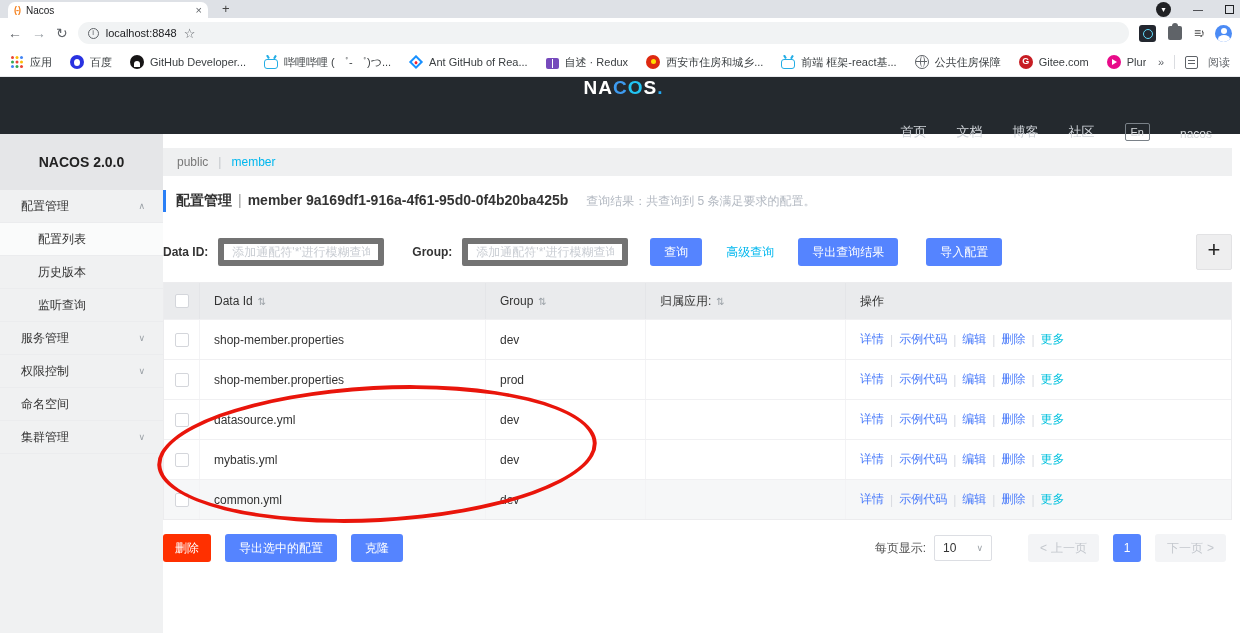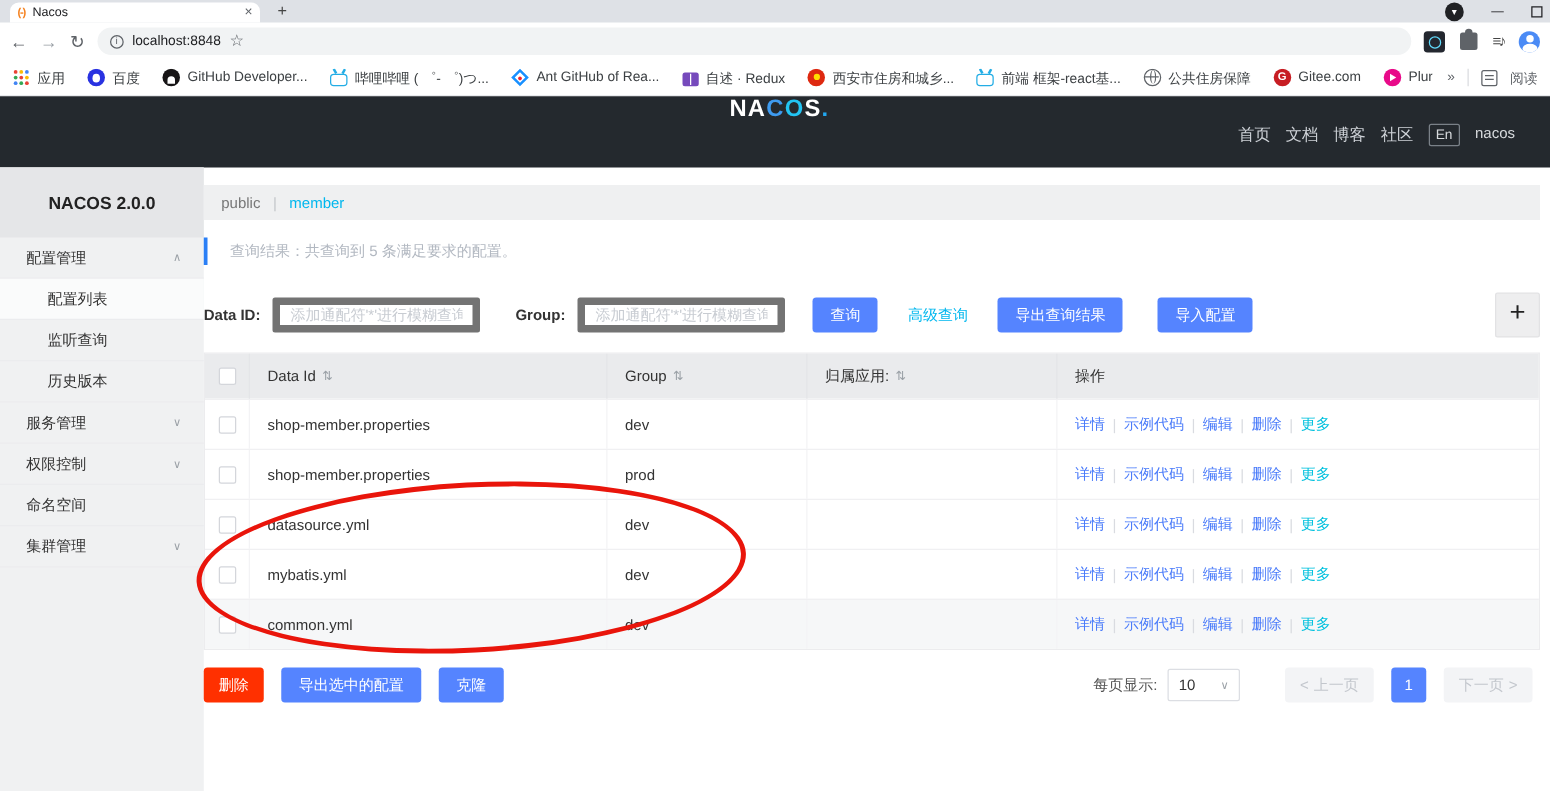--- a/index.html
+++ b/index.html
@@ -72,21 +72,21 @@
   .ic-pluralsight::after { content:""; position:absolute; left:5.5px; top:4px; border-left:5px solid #fff; border-top:3.5px solid transparent; border-bottom:3.5px solid transparent; }
   .bm-right { display:flex; align-items:center; gap:10px; color:#5f6368; padding-left:12px; flex:none; }
   .bm-divider { width:1px; height:14px; background:#dadce0; }
   .ic-readlist { width:13px; height:13px; border:1.4px solid #5f6368; border-radius:2px; position:relative; }
   .ic-readlist::after { content:""; position:absolute; left:2px; top:3px; width:7px; height:1.2px; background:#5f6368; box-shadow:0 3px 0 #5f6368; }
 
   
   .appheader { height:57px; background:#24292e; display:flex; align-items:center; padding:0 28px 0 35px;flex-direction:column; }
   .logo { font-size:19px; font-weight:bold; letter-spacing:1px; color:#fff; }
   .logo .blue1 { color:#3e9bf0; } .logo .blue2 { color:#22c4f3; } .logo .bluedot { color:#22a7f0; }
-  .appnav { margin-left:auto; display:flex; align-items:flex-start; gap:12px; font-size:13px; color:#cfd3d8; }
+  .appnav { margin-left:auto; display:flex; align-items:flex-end; gap:30px; font-size:13px; color:#cfd3d8;margin-top:24px; }
   .appnav .navitem { cursor:pointer; }
   .langbox { border:1px solid #7a8188; border-radius:2px; padding:2px 5px; font-size:11px; color:#d8dbde; cursor:pointer; }
   .username { font-size:12px; color:#d8dbde; }
 
   
   .bodyrow { display:flex; height:499px; }
   aside { width:163px; background:#f0f1f2; flex:none; }
   .version { height:56px; display:flex; align-items:center; justify-content:center; font-weight:bold;
              font-size:14px; color:#222; background:#e5e6e8; }
   .sbi { height:33px; display:flex; align-items:center; padding:0 18px 0 21px; font-size:12px; color:#333;
@@ -266,24 +266,24 @@
       <div class="version">NACOS 2.0.0</div>
       <div>
           <div class="sbi">
             <span>配置管理</span>
             <span class="chev">∧</span>
           </div>
           <div class="sbi child sel">
             <span>配置列表</span>
           </div>
           <div class="sbi child">
+            <span>历史版本</span>
+          </div>
+          <div class="sbi child">
             <span>监听查询</span>
-          </div>
-          <div class="sbi child">
-            <span>历史版本</span>
           </div>
           <div class="sbi">
             <span>服务管理</span>
             <span class="chev">∨</span>
           </div>
           <div class="sbi">
             <span>权限控制</span>
             <span class="chev">∨</span>
           </div>
           <div class="sbi">
@@ -298,20 +298,21 @@
 
     <main>
       <div class="crumbbar">
         <span class="crumb-ns">public</span>
         <span class="crumb-sep">|</span>
         <span class="crumb-cur">member</span>
       </div>
 
       <div class="titlerow">
         <span class="accent"></span>
+        <span class="pagetitle"><span>配置管理</span><span class="tsep">|</span><span>member  9a169df1-916a-4f61-95d0-0f4b20ba425b</span></span>
         <span class="resultmsg">查询结果：共查询到 5 条满足要求的配置。</span>
       </div>
 
       <div class="formrow">
         <span class="flabel">Data ID:</span>
         <input class="finput" placeholder="添加通配符'*'进行模糊查询" style="">
         <span class="gap18"></span>
         <span class="flabel">Group:</span>
         <input class="finput" placeholder="添加通配符'*'进行模糊查询" style="">
         <button class="btn search">查询</button>

